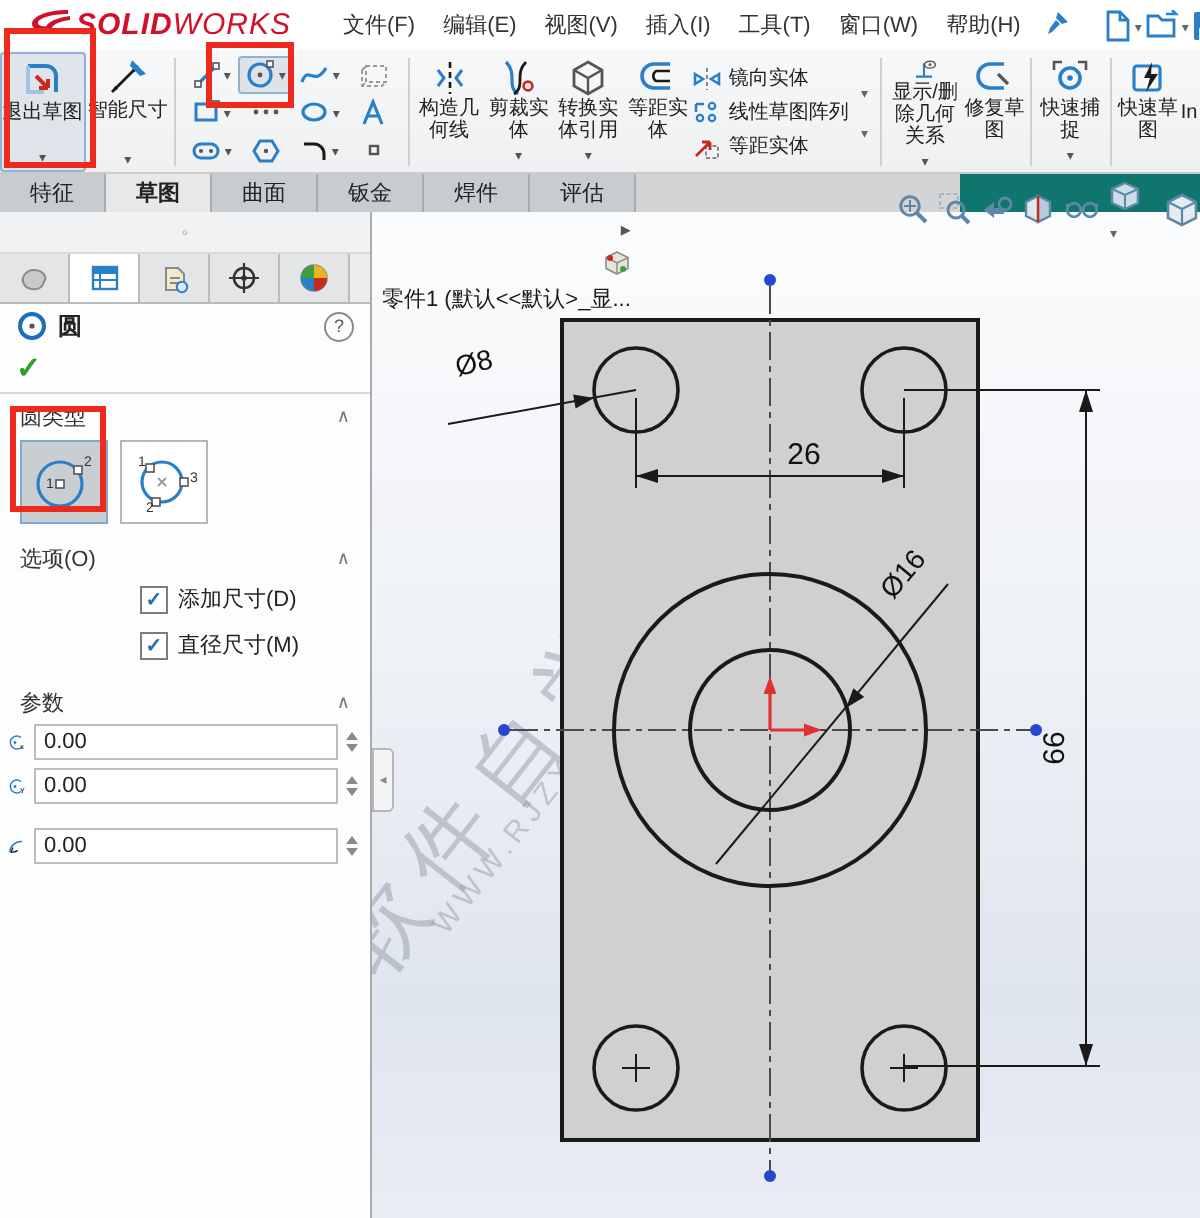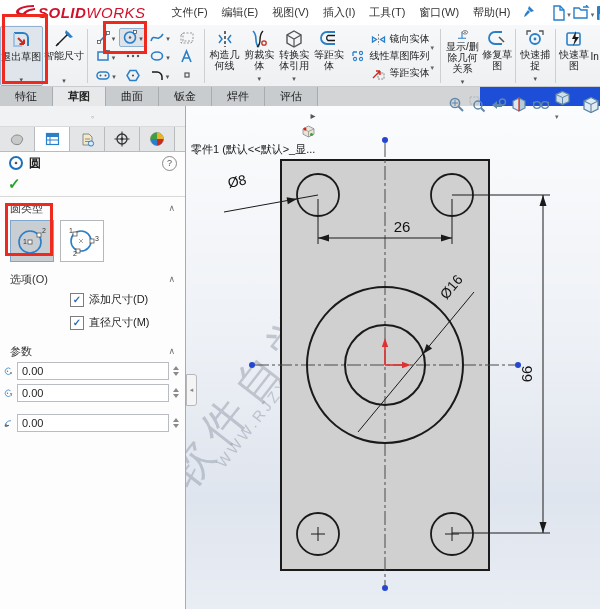--- a/index.html
+++ b/index.html
@@ -1,16 +1,16 @@
 <!DOCTYPE html>
 <html><head>
 <meta charset="utf-8">
 <style>
   html,body{margin:0;padding:0;background:#888;}
-  .app{position:relative;width:600px;height:609px;background:#1d4ed8;overflow:hidden;
+  .app{position:relative;width:600px;height:609px;background:#0f766e;overflow:hidden;
        font-family:"Liberation Sans",sans-serif;font-size:11px;color:#222;}
 
   
   .menubar{position:absolute;left:0;top:0;width:600px;height:25px;background:#fff;
            border-bottom:1px solid #dcdcdc;display:flex;align-items:center;}
   .logo{display:flex;align-items:center;margin-left:14px;width:168px;}
   .logo-text{font-style:italic;font-size:15px;color:#d1112b;letter-spacing:.5px;margin-left:2px;}
   .logo-text .b{font-weight:bold;}
   .menu-items{display:flex;gap:14px;margin-left:26px;}
   .menu-item{font-size:11px;color:#333;cursor:default;white-space:nowrap;}
@@ -31,21 +31,21 @@
   .dcrt::after{content:"▾";font-size:7px;color:#555;}
   .pressedbtn{background:#dfe5eb;border:1px solid #8fb2d4;border-radius:2px;box-sizing:border-box;}
   .rib-grid{display:grid;grid-template-columns:repeat(4,27px);grid-auto-rows:19px;
             align-content:center;margin:0 2px;}
   .cell{display:flex;align-items:center;justify-content:center;gap:0px;}
   .cell .crt::after{color:#555;}
   .cellpress{background:#dde3e9;border:1px solid #8fb2d4;border-radius:2px;box-sizing:border-box;}
   .rib-med{width:36px;display:flex;flex-direction:column;align-items:center;padding-top:3px;}
   .rib-med .lbl{font-size:10px;line-height:11px;text-align:center;color:#222;}
   .rib-stack{display:flex;flex-direction:column;justify-content:center;gap:2px;width:86px;}
-  .srow{display:flex;align-items:center;gap:3px;height:15px;overflow:hidden;justify-content:flex-end;}
+  .srow{display:flex;align-items:center;gap:3px;height:15px;overflow:hidden;}
   .srow .lbl{font-size:10px;color:#222;white-space:nowrap;}
   .stackcrt{display:flex;flex-direction:column;justify-content:center;gap:8px;width:9px;}
   .clip{width:10px;overflow:hidden;display:flex;align-items:center;font-size:10px;color:#222;}
 
   
   .tabbar{position:absolute;left:0;top:87px;width:480px;height:19px;background:#d2d4d6;
           border-bottom:1px solid #aeb1b4;display:flex;align-items:stretch;}
   .tab{min-width:40px;padding:0 6px;display:flex;align-items:center;justify-content:center;
        font-size:11px;color:#222;background:#c9cccf;border-right:1px solid #a9acaf;}
   .tab.active{background:#e7e8ea;font-weight:bold;}

